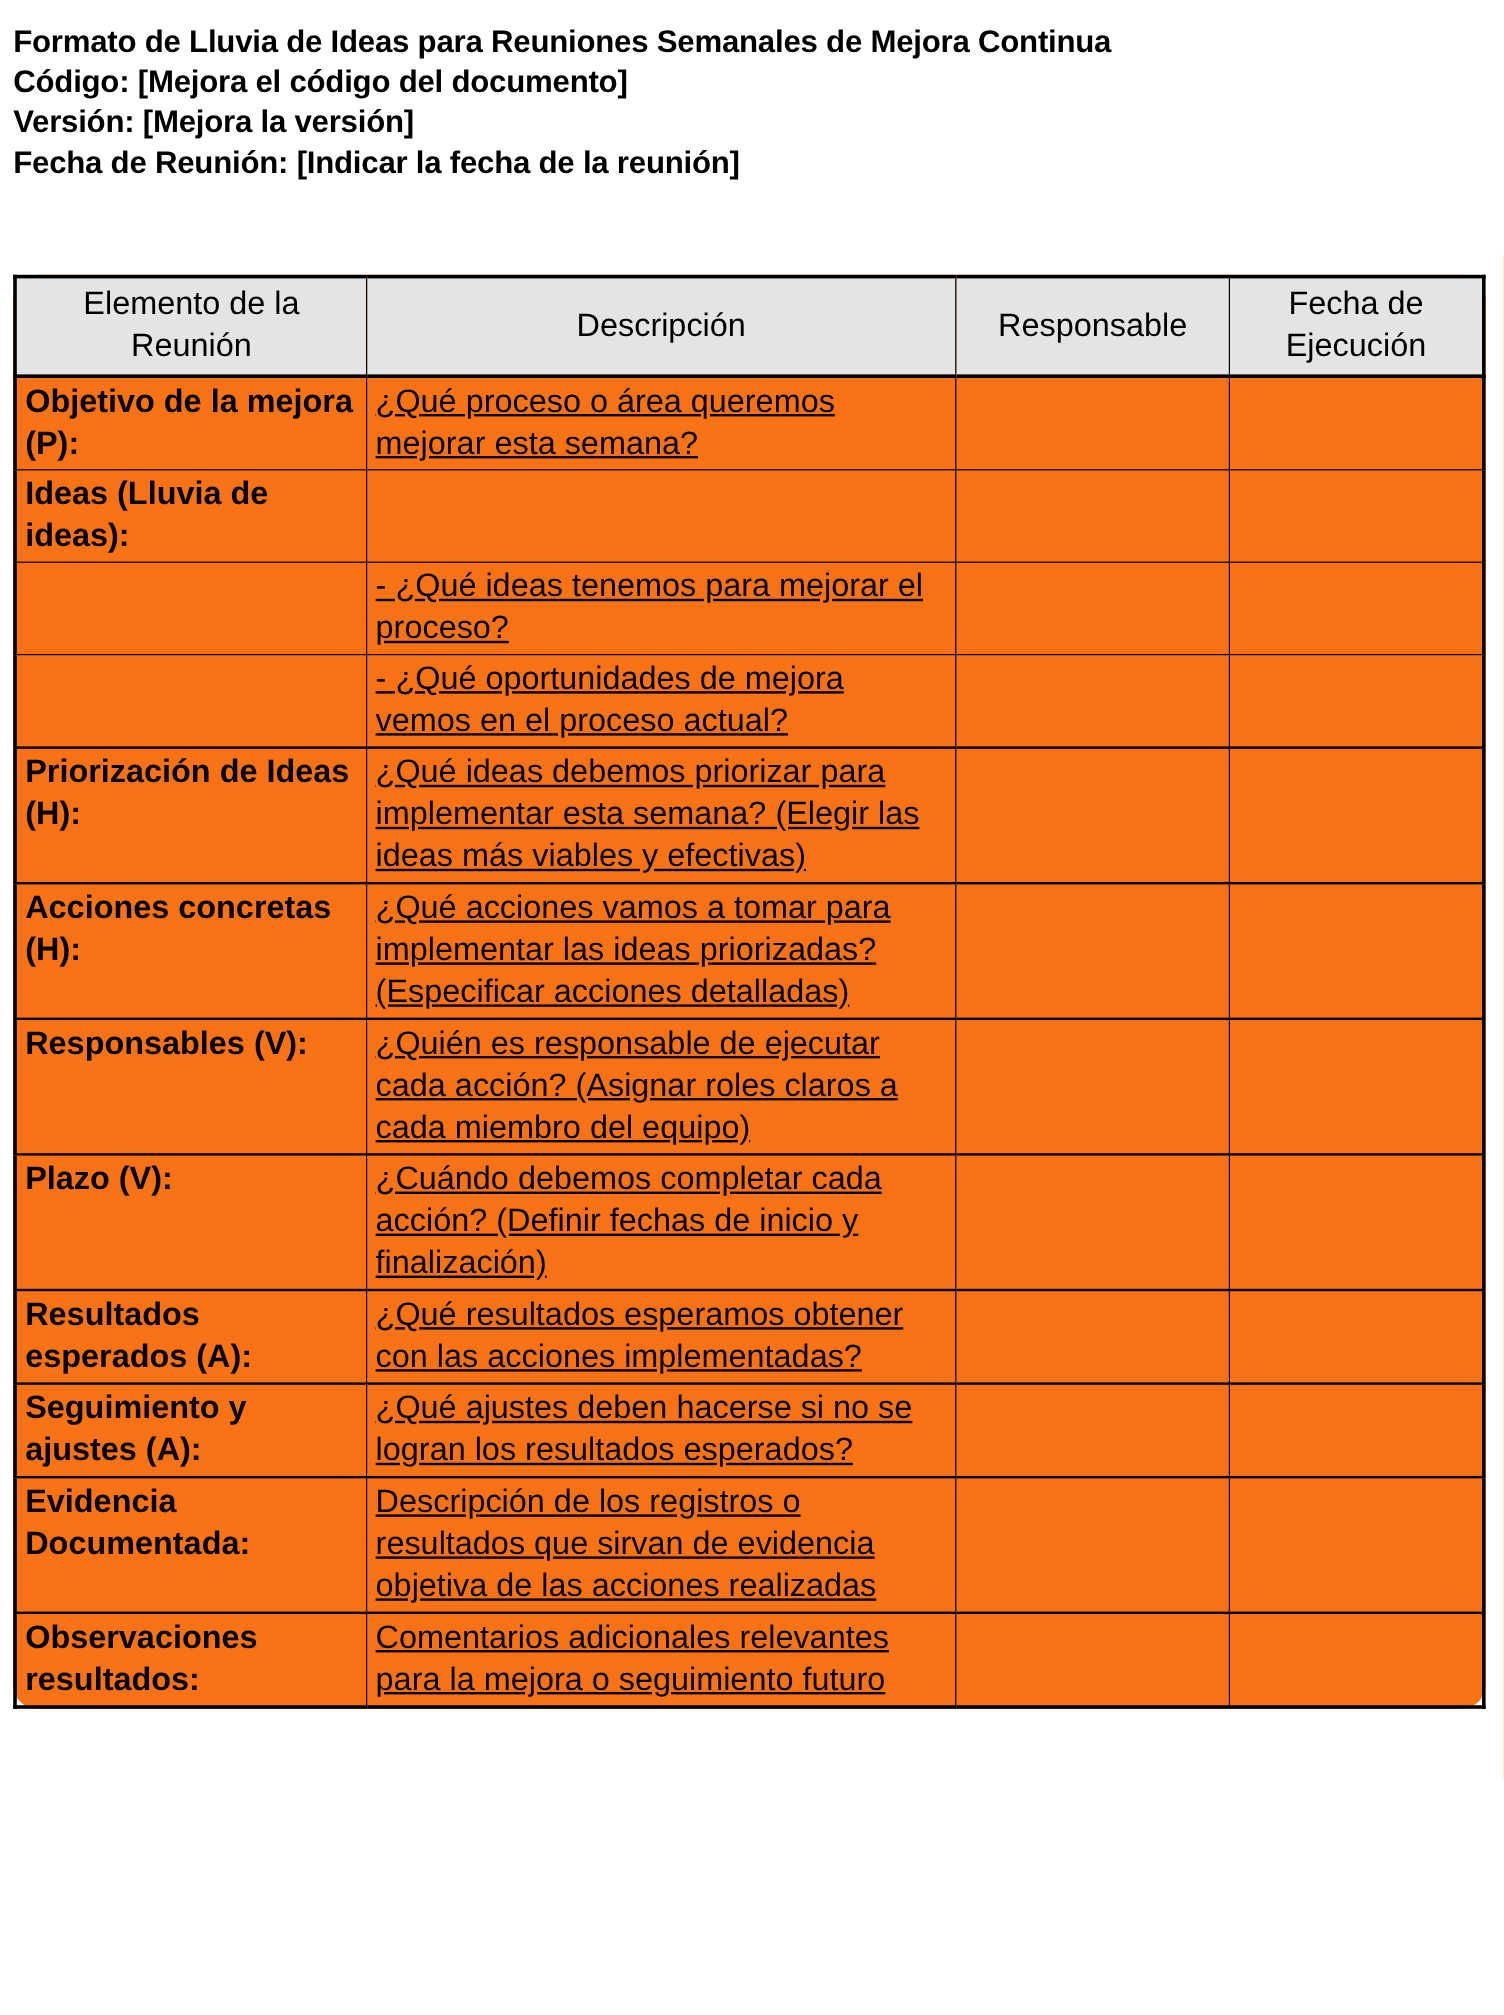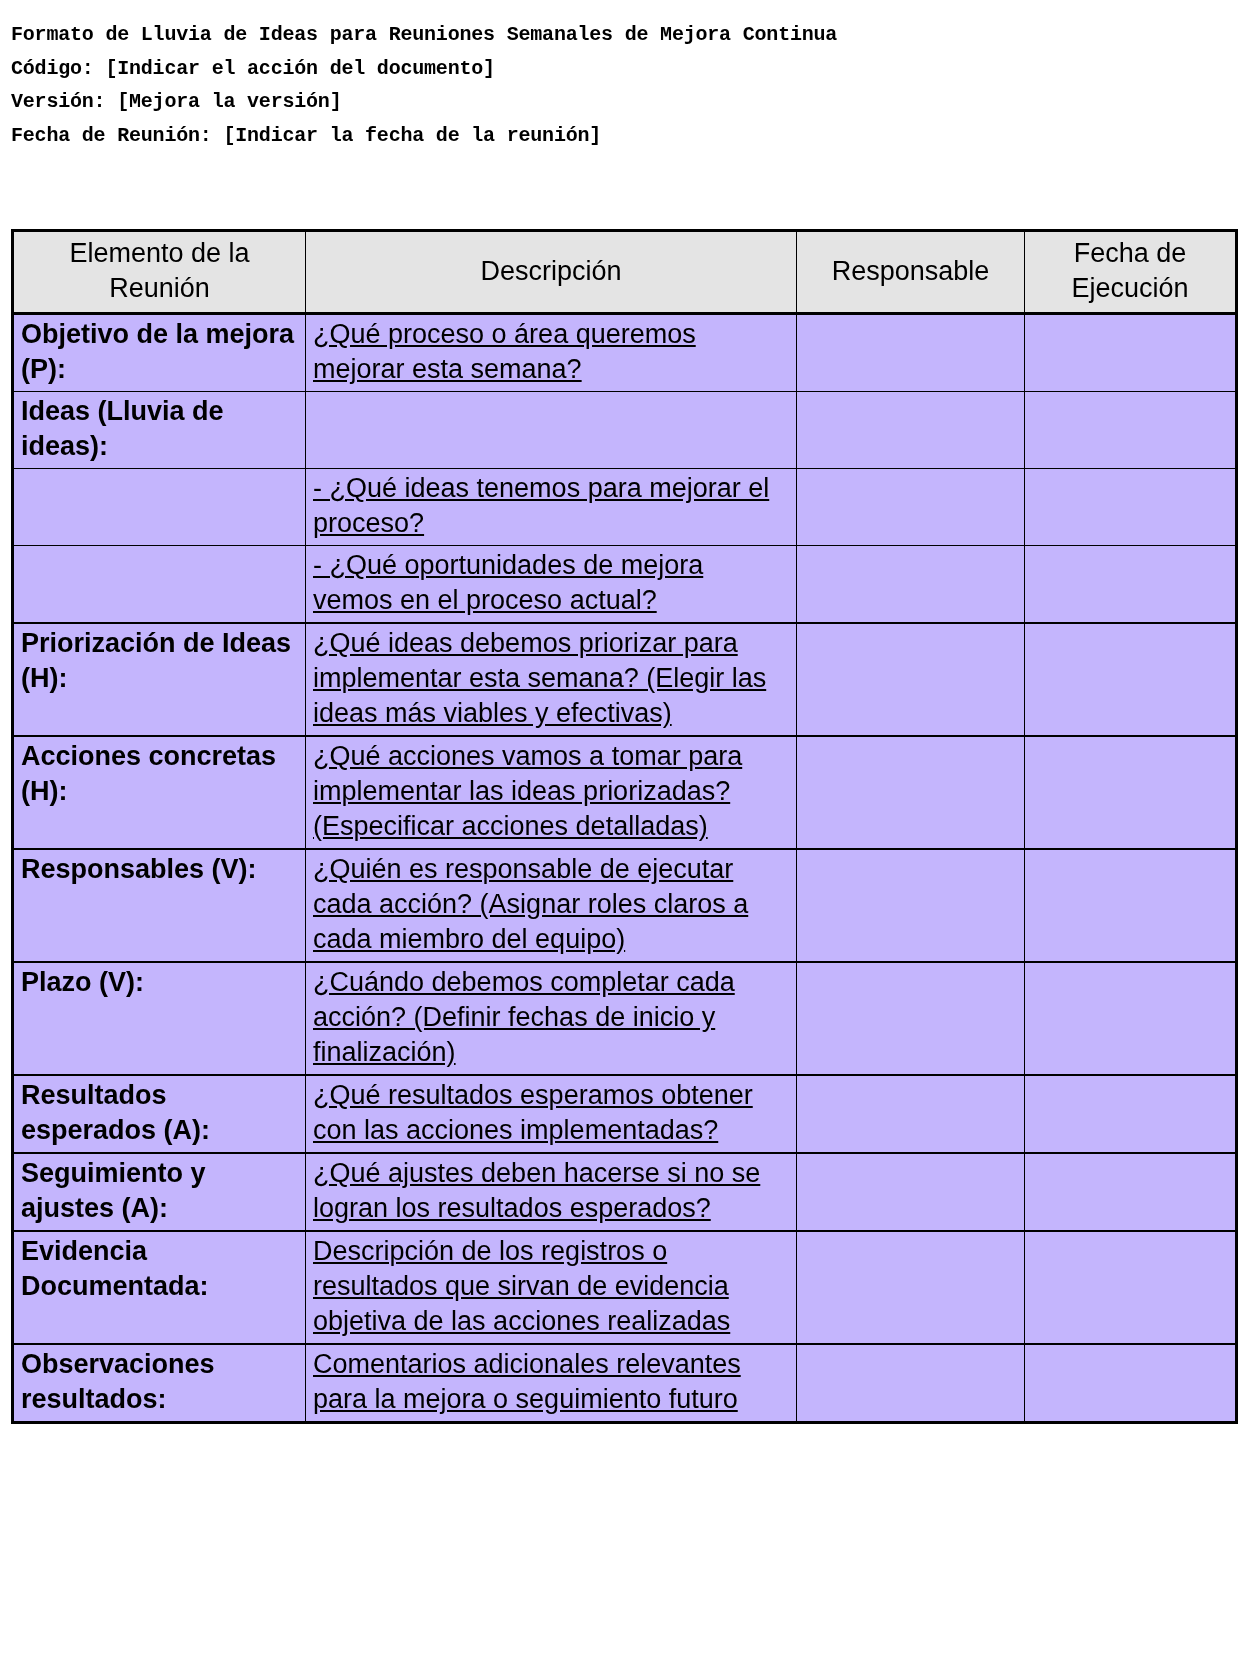--- a/index.html
+++ b/index.html
@@ -23,36 +23,36 @@
     padding: 0;
   }
   
   .doc-header {
     position: absolute;
     left: 11px;
     top: 18px;
     width: 1230px;
   }
   .doc-header-line {
-    font-size: 20px;
+    font-size: 26px;
     font-weight: bold;
     line-height: 33.5px;
     letter-spacing: -0.2px;
     white-space: nowrap;
-    font-family: Liberation Mono, monospace;
   }
   
   .form-table {
     position: absolute;
     left: 11px;
     top: 229px;
     width: 1224px;
     border-collapse: collapse;
     table-layout: fixed;
-    background: #c4b5fd;
+    background: #f97316;
+    border-radius: 20px;
   }
   .form-table col.c-element  { width: 293px; }
   .form-table col.c-desc     { width: 491px; }
   .form-table col.c-resp     { width: 228px; }
   .form-table col.c-fecha    { width: 212px; }
 
   .form-table th,
   .form-table td {
     border: 1px solid #000000;
     vertical-align: top;
@@ -90,21 +90,21 @@
   .cell-desc { white-space: pre-line; text-decoration: underline; }
   .blank-cell { }
 </style>
 </head>
 <body>
 
 <div class="page">
 
   <div class="doc-header">
     <div class="doc-header-line">Formato de Lluvia de Ideas para Reuniones Semanales de Mejora Continua</div>
-    <div class="doc-header-line">Código: [Indicar el acción del documento]</div>
+    <div class="doc-header-line">Código: [Mejora el código del documento]</div>
     <div class="doc-header-line">Versión: [Mejora la versión]</div>
     <div class="doc-header-line">Fecha de Reunión: [Indicar la fecha de la reunión]</div>
   </div>
 
   <table class="form-table">
     <colgroup>
       <col class="c-element">
       <col class="c-desc">
       <col class="c-resp">
       <col class="c-fecha">

